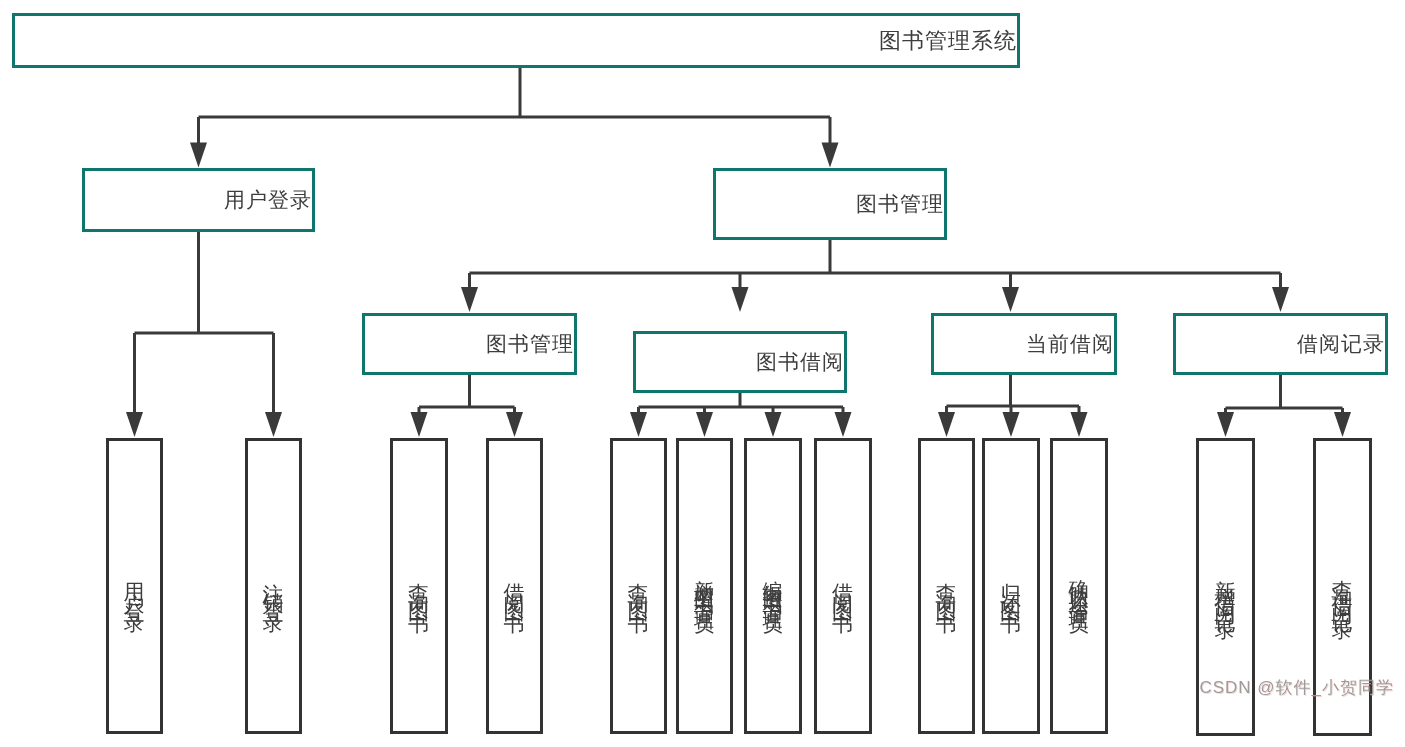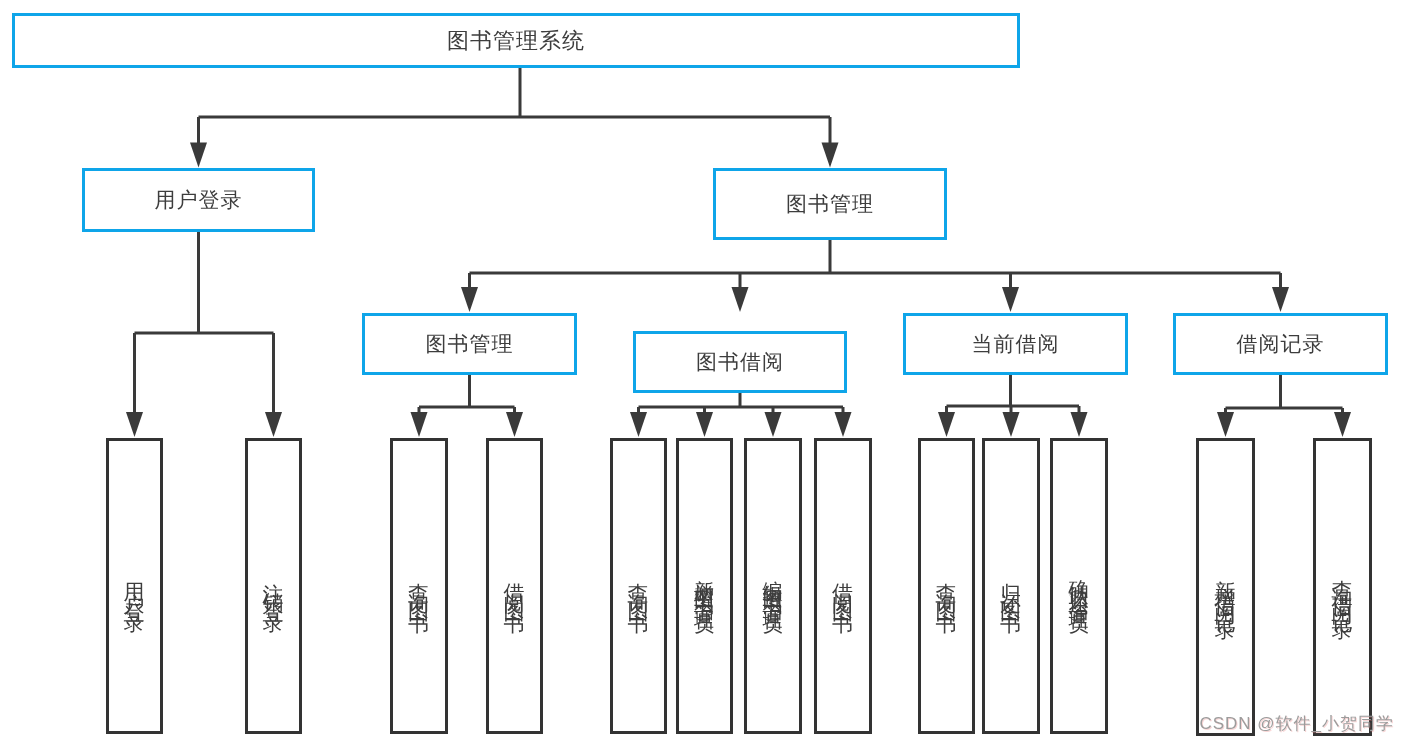--- a/index.html
+++ b/index.html
@@ -5,36 +5,36 @@
   html,body{margin:0;padding:0;background:#ffffff;}
   .canvas{
     position:relative;width:1405px;height:747px;background:#ffffff;overflow:hidden;
     font-family:"Liberation Sans","DejaVu Sans",sans-serif;
   }
   .wires{position:absolute;left:0;top:0;width:1405px;height:747px;}
   .wires path{stroke:#3a3a3a;stroke-width:3;fill:none;}
   .wires polygon{fill:#3a3a3a;stroke:none;}
   .hbox{
     position:absolute;box-sizing:border-box;background:#ffffff;
-    border:3px solid #0ea5e9;display:flex;align-items:center;justify-content:center;
+    border:3px solid #0f766e;display:flex;align-items:center;justify-content:flex-end;
     font-size:21px;color:#3d3d3d;letter-spacing:1px;white-space:nowrap;
   }
   .hbox.root{font-size:22px;}
   .vbox{
     position:absolute;box-sizing:border-box;background:#ffffff;
     border:3px solid #333333;display:flex;align-items:center;justify-content:center;
   }
   .vtext{
     writing-mode:vertical-rl;text-orientation:mixed;
     font-size:21px;color:#3d3d3d;letter-spacing:10px;line-height:1;white-space:nowrap;
   }
   .vbox.dense .vtext{font-size:20px;letter-spacing:5px;}
   .vbox.mid .vtext{letter-spacing:8px;}
   .watermark{
-    position:absolute;right:11px;top:712px;font-size:17px;color:#9c9c9c;
+    position:absolute;right:11px;top:676px;font-size:17px;color:#9c9c9c;
     letter-spacing:1px;white-space:nowrap;
     text-shadow:1px 1px 0 rgba(235,120,120,0.30);
   }
 </style>
 </head>
 <body>
 
 <div class="canvas">
 
   <svg class="wires" viewBox="0 0 1405 747" aria-hidden="true">
@@ -83,21 +83,21 @@
   <div class="hbox" style="left:713px;top:168px;width:234px;height:72px">
     <span>图书管理</span>
   </div>
 
   <div class="hbox" style="left:362px;top:313px;width:215px;height:62px">
     <span>图书管理</span>
   </div>
   <div class="hbox" style="left:633px;top:331px;width:214px;height:62px">
     <span>图书借阅</span>
   </div>
-  <div class="hbox" style="left:903px;top:313px;width:225px;height:62px">
+  <div class="hbox" style="left:931px;top:313px;width:186px;height:62px">
     <span>当前借阅</span>
   </div>
   <div class="hbox" style="left:1173px;top:313px;width:215px;height:62px">
     <span>借阅记录</span>
   </div>
 
   <div class="vbox" style="left:106px;top:438px;width:57px;height:296px">
     <span class="vtext">用户登录</span>
   </div>
   <div class="vbox" style="left:245px;top:438px;width:57px;height:296px">

